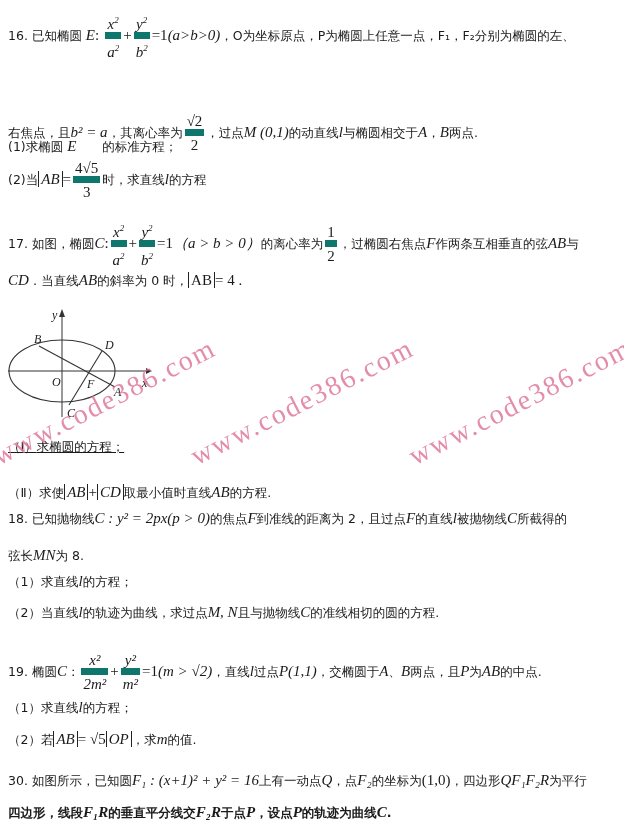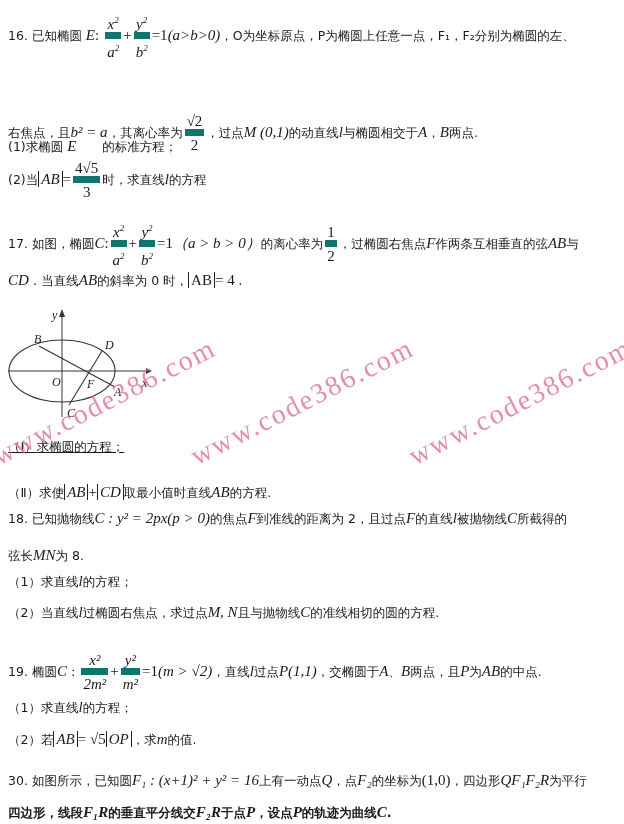--- a/index.html
+++ b/index.html
@@ -96,21 +96,21 @@
 
 <div class="line" style="top:545px;">
   <span>弦长</span><span class="m">MN</span><span>为 8.</span>
 </div>
 
 <div class="line" style="top:571px;">
   <span>（1）</span><span>求直线</span><span class="m">l</span><span>的方程；</span>
 </div>
 
 <div class="line" style="top:602px;">
-  <span>（2）</span><span>当直线</span><span class="m">l</span><span>过椭圆右焦点，求过点</span><span class="m">M, N</span><span>且与抛物线</span><span class="m">C</span><span>的准线相切的圆的方程.</span>
+  <span>（2）</span><span>当直线</span><span class="m">l</span><span>的轨迹为曲线，求过点</span><span class="m">M, N</span><span>且与抛物线</span><span class="m">C</span><span>的准线相切的圆的方程.</span>
 </div>
 
 <div class="line" style="top:652px;">
   <span>19.</span>
   <span>椭圆</span><span class="m">C</span><span>：</span><span class="frac m"><span class="num">x²</span><span class="den">2m²</span></span><span class="mr">+</span><span class="frac m"><span class="num">y²</span><span class="den">m²</span></span><span class="mr">=1</span><span class="m">(m &gt; √2)</span><span>，直线</span><span class="m">l</span><span>过点</span><span class="m">P(1,1)</span><span>，交椭圆于</span><span class="m">A</span><span>、</span><span class="m">B</span><span>两点，且</span><span class="m">P</span><span>为</span><span class="m">AB</span><span>的中点.</span>
 </div>
 
 <div class="line" style="top:697px;">
   <span>（1）</span><span>求直线</span><span class="m">l</span><span>的方程；</span>
 </div>

